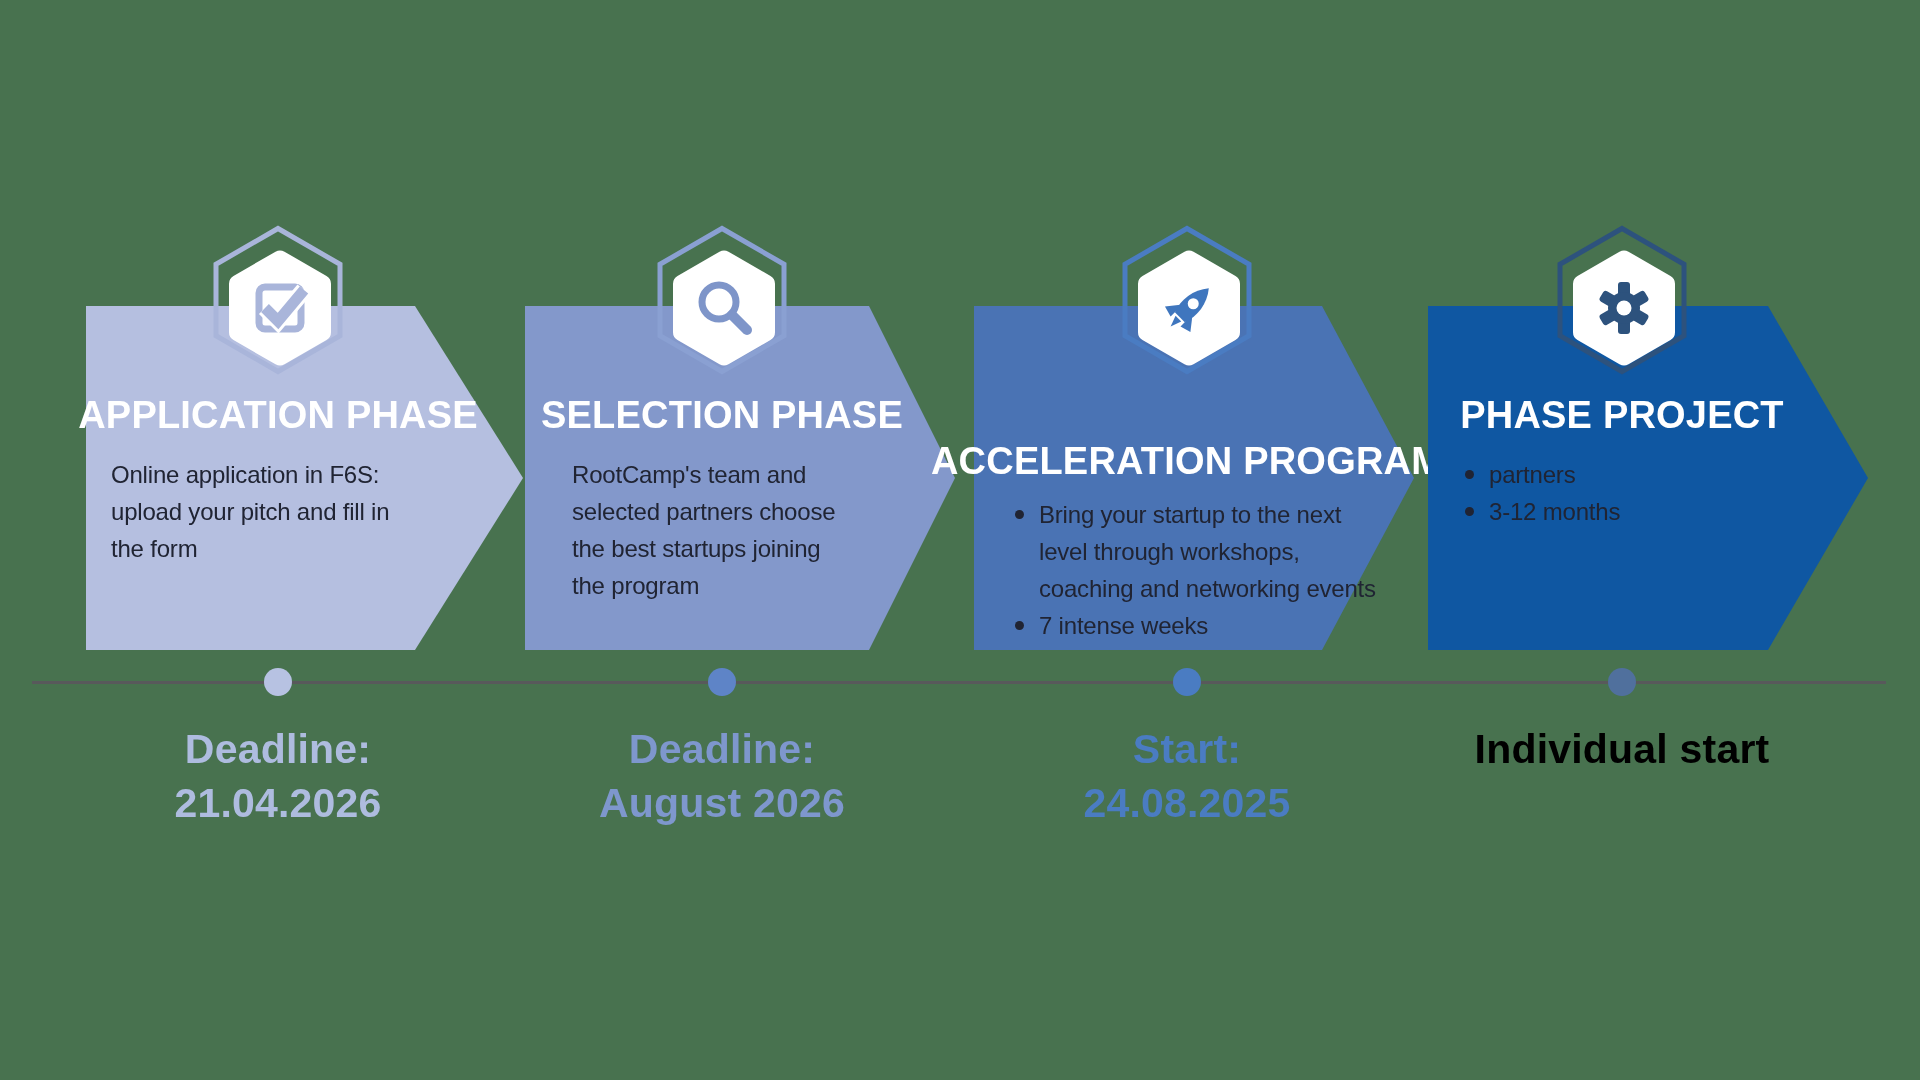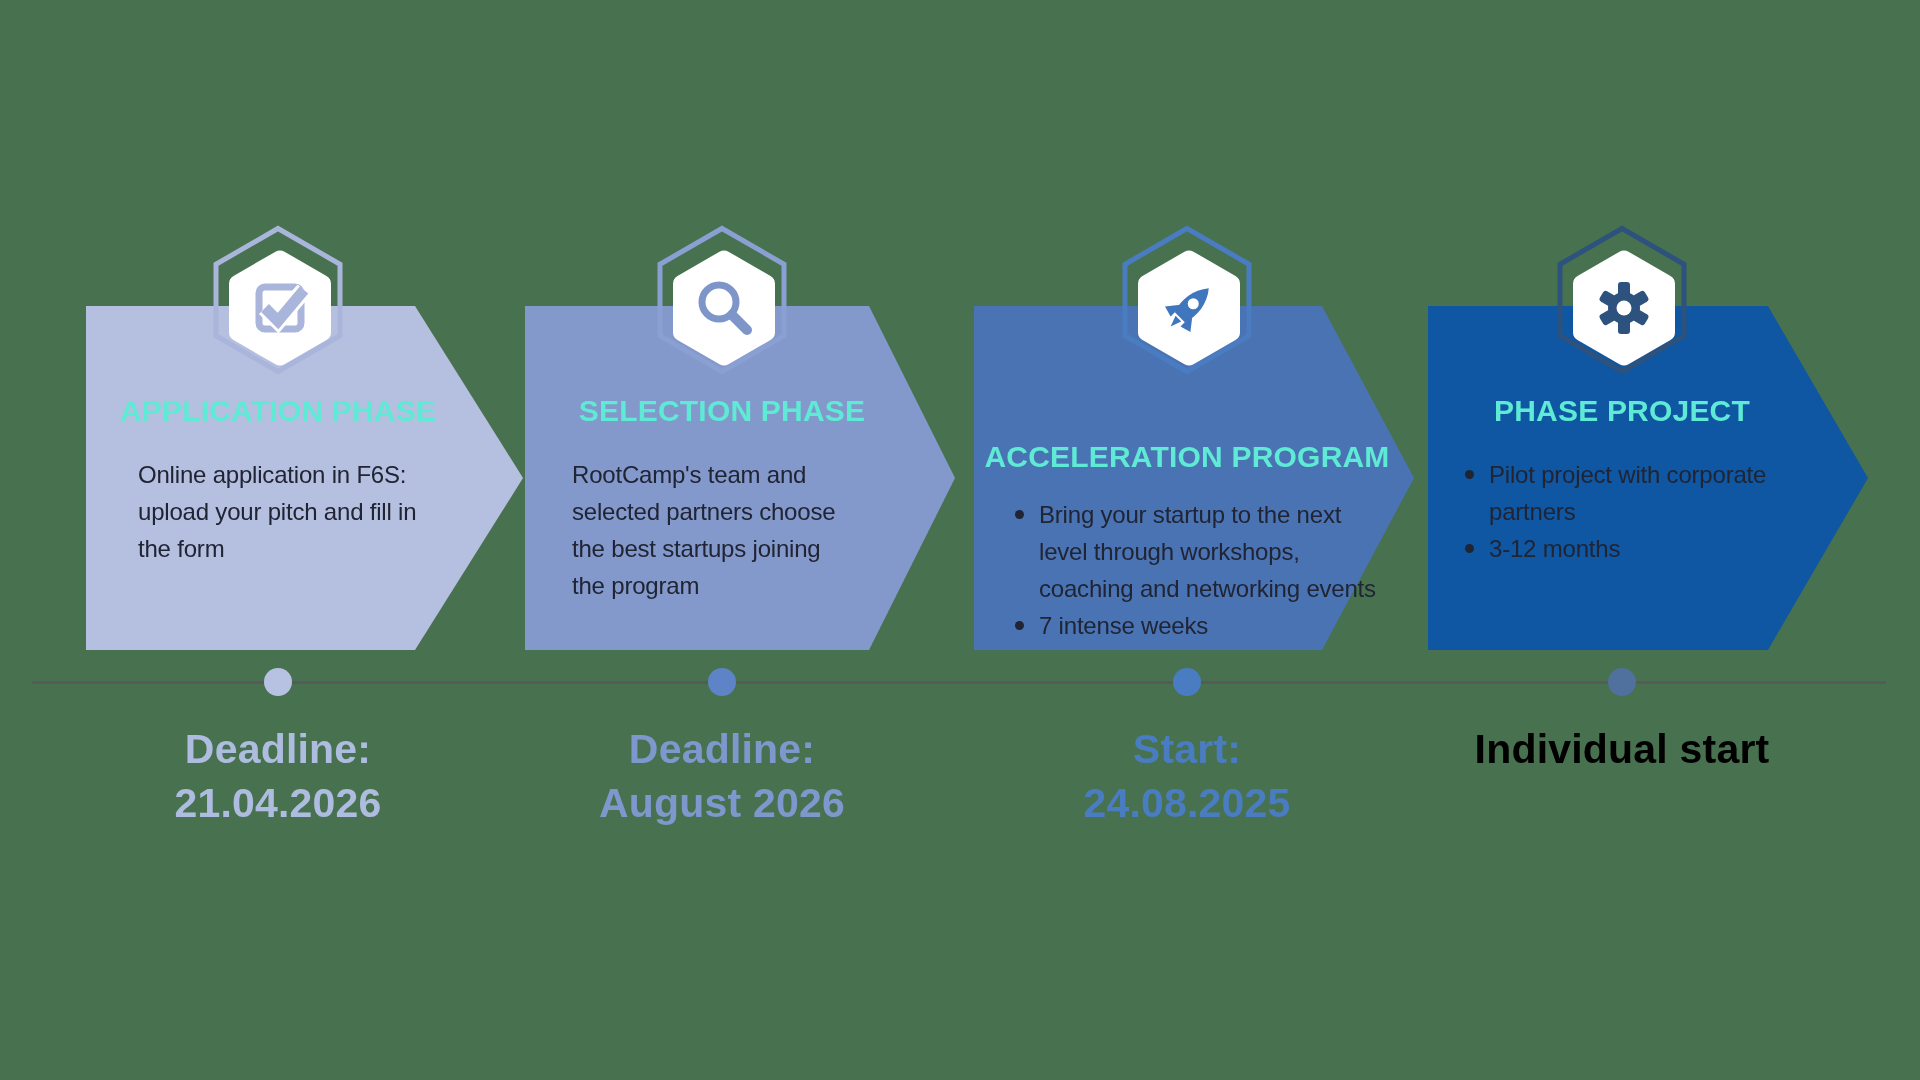--- a/index.html
+++ b/index.html
@@ -8,22 +8,22 @@
     background:#48724f;
     font-family:"Liberation Sans", sans-serif;
   }
   .stage{position:relative;width:1920px;height:1080px;}
 
   .card{position:absolute;top:306px;height:344px;}
   .card-shape{position:absolute;left:0;top:0;width:100%;height:100%;}
 
   .phase-title{
     position:absolute;top:88px;transform:translateX(-50%);
-    white-space:nowrap;font-size:30px;font-weight:bold;
-    color:#5eead4;letter-spacing:.2px;
+    white-space:nowrap;font-size:38px;font-weight:bold;
+    color:#ffffff;letter-spacing:.2px;
   }
   .phase-body{
     position:absolute;top:150px;
     font-size:24px;line-height:37px;color:#202433;letter-spacing:-.2px;
   }
   .body-line{white-space:nowrap;}
   .bullet-item{position:relative;padding-left:32px;}
   .bullet-item::before{
     content:"";position:absolute;left:8px;top:14px;
     width:9px;height:9px;border-radius:50%;background:#202433;
@@ -42,21 +42,21 @@
   .milestone div{white-space:nowrap;}
 </style>
 </head>
 <body style="background: rgb(72, 114, 79);">
 
 <div class="stage" id="stage">
   <div class="tl-line" id="tl-line" style="background: rgb(88, 89, 91);"></div>
 <div class="card" style="left: 86px; width: 437px;">
       <div class="card-shape" style="background: rgb(181, 191, 224); clip-path: polygon(0px 0px, calc(100% - 108px) 0px, 100% 50%, calc(100% - 108px) 100%, 0px 100%);"></div>
       <div class="phase-title" style="left: 192px;">APPLICATION PHASE</div>
-      <div class="phase-body" style="width: 306px; left: 52px;">
+      <div class="phase-body" style="width: 306px; left: 25px;">
         <div class="body-line">Online application in F6S:</div>
         <div class="body-line">upload your pitch and fill in</div>
         <div class="body-line">the form</div>
       </div>
     </div>
     <div class="badge" style="left: 206px;"><svg width="144" height="160" viewBox="0 0 144 160">
       <path d="M72 4.5 L134 40.25 L134 111.75 L72 147.5 L10 111.75 L10 40.25 Z" fill="none" stroke="#a9b5da" stroke-width="5"></path>
       <path d="M74 35.5 L116 59.75 L116 108.25 L74 132.5 L32 108.25 L32 59.75 Z" fill="#ffffff" stroke="#ffffff" stroke-width="18" stroke-linejoin="round"></path>
 
     <rect x="53" y="63" width="42" height="42" rx="6" fill="none" stroke="#a9b5da" stroke-width="7"></rect>
@@ -119,21 +119,20 @@
     <div class="dot" style="left: 1173px; background: rgb(74, 124, 194);"></div>
     <div class="milestone" style="left: 1187px; color: rgb(74, 124, 194);">
       <div>Start:</div>
       <div>24.08.2025</div>
     </div>
     <div class="card" style="left: 1428px; width: 440px;">
       <div class="card-shape" style="background: rgb(15, 87, 162); clip-path: polygon(0px 0px, calc(100% - 100px) 0px, 100% 50%, calc(100% - 100px) 100%, 0px 100%);"></div>
       <div class="phase-title" style="left: 194px;">PHASE PROJECT</div>
       <div class="phase-body" style="width: 330px; left: 29px;">
         <div class="bullet-item">
-          <div class="body-line">Pilot project with corporate</div>
           <div class="body-line">partners</div>
         </div>
         <div class="bullet-item">
           <div class="body-line">3-12 months</div>
         </div>
       </div>
     </div>
     <div class="badge" style="left: 1550px;"><svg width="144" height="160" viewBox="0 0 144 160">
       <path d="M72 4.5 L134 40.25 L134 111.75 L72 147.5 L10 111.75 L10 40.25 Z" fill="none" stroke="#2d527d" stroke-width="5"></path>
       <path d="M74 35.5 L116 59.75 L116 108.25 L74 132.5 L32 108.25 L32 59.75 Z" fill="#ffffff" stroke="#ffffff" stroke-width="18" stroke-linejoin="round"></path>

